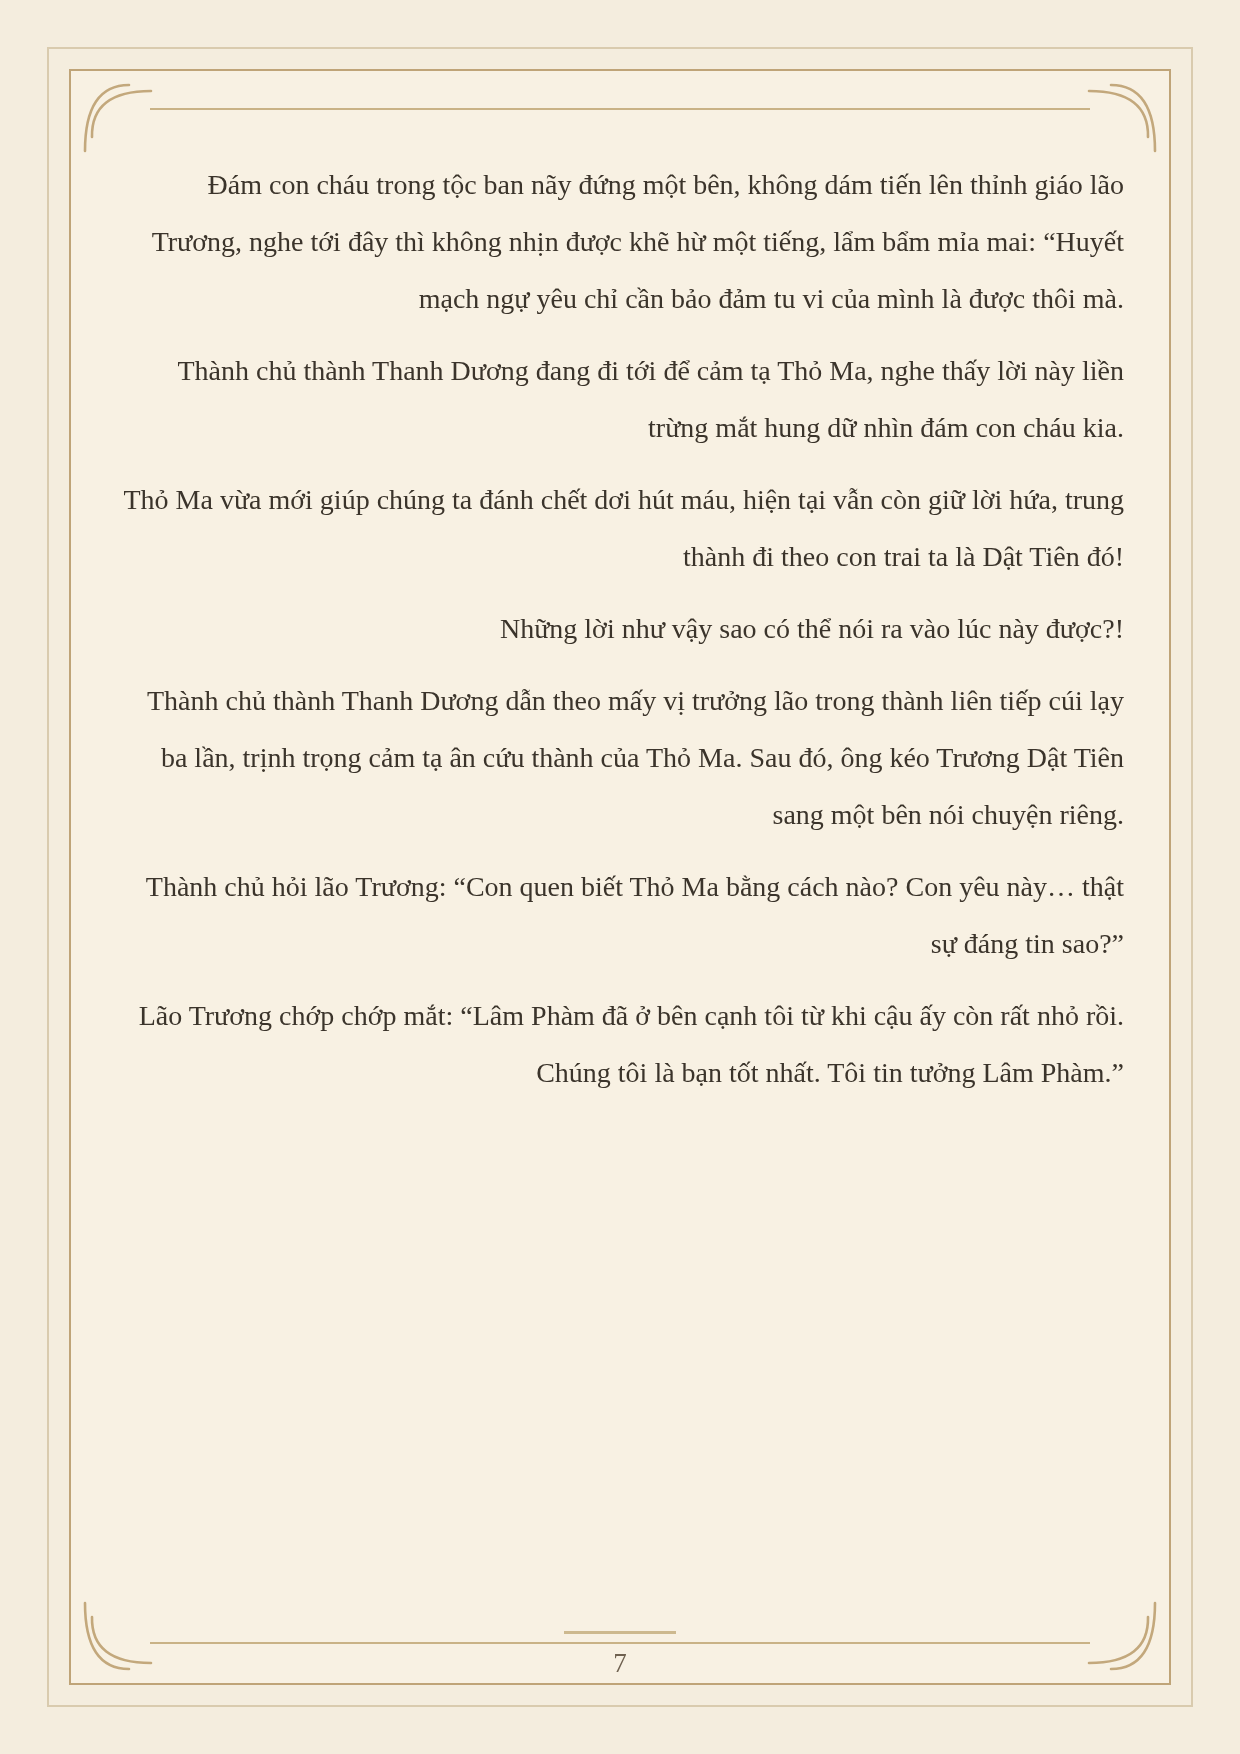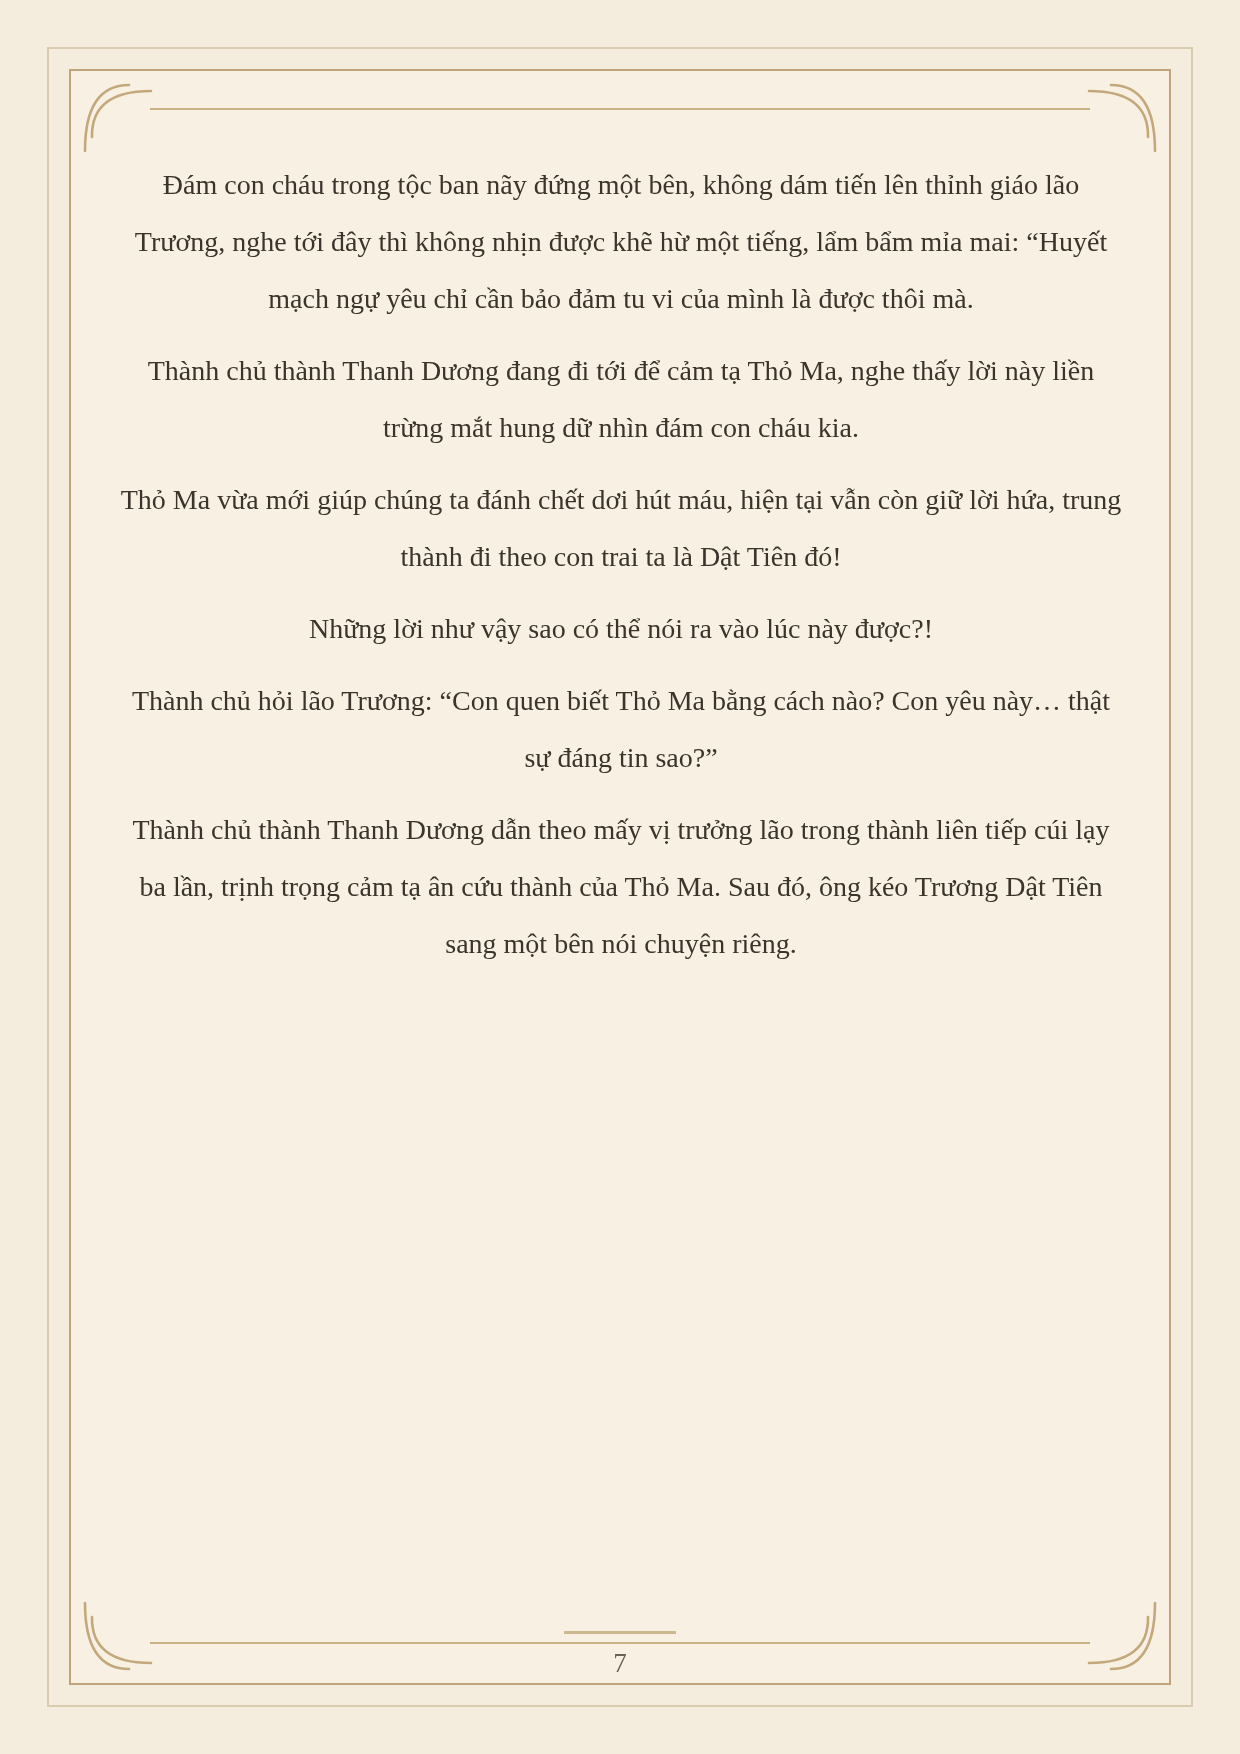--- a/index.html
+++ b/index.html
@@ -65,21 +65,21 @@
     position:absolute;
     left:564px;top:1631px;
     width:112px;height:3px;background:var(--accent-rule);
   }
   .content{
     position:absolute;
     left:118px;right:116px;top:156px;
     color:var(--text);
     font-size:28px;
     line-height:57px;
-    text-align:center;
+    text-align:right;
   }
   .content p{margin:0 0 15px 0;}
   .page-number{
     position:absolute;
     left:0;right:0;top:1648px;
     text-align:center;
     font-size:27px;
     color:var(--page-number);
   }
 </style>
@@ -116,21 +116,22 @@
     </svg>
   </div>
 
   <div class="top-rule"></div>
 
   <div class="content">
     <p>Đám con cháu trong tộc ban nãy đứng một bên, không dám tiến lên thỉnh giáo lão Trương, nghe tới đây thì không nhịn được khẽ hừ một tiếng, lẩm bẩm mỉa mai: “Huyết mạch ngự yêu chỉ cần bảo đảm tu vi của mình là được thôi mà.</p>
     <p>Thành chủ thành Thanh Dương đang đi tới để cảm tạ Thỏ Ma, nghe thấy lời này liền trừng mắt hung dữ nhìn đám con cháu kia.</p>
     <p>Thỏ Ma vừa mới giúp chúng ta đánh chết dơi hút máu, hiện tại vẫn còn giữ lời hứa, trung thành đi theo con trai ta là Dật Tiên đó!</p>
     <p>Những lời như vậy sao có thể nói ra vào lúc này được?!</p>
+    <p>Thành chủ thành Thanh Dương dẫn theo mấy vị trưởng lão trong thành liên tiếp cúi lạy ba lần, trịnh trọng cảm tạ ân cứu thành của Thỏ Ma. Sau đó, ông kéo Trương Dật Tiên sang một bên nói chuyện riêng.</p>
     <p>Thành chủ hỏi lão Trương: “Con quen biết Thỏ Ma bằng cách nào? Con yêu này… thật sự đáng tin sao?”</p>
-    <p>Thành chủ thành Thanh Dương dẫn theo mấy vị trưởng lão trong thành liên tiếp cúi lạy ba lần, trịnh trọng cảm tạ ân cứu thành của Thỏ Ma. Sau đó, ông kéo Trương Dật Tiên sang một bên nói chuyện riêng.</p>
+    <p>Lão Trương chớp chớp mắt: “Lâm Phàm đã ở bên cạnh tôi từ khi cậu ấy còn rất nhỏ rồi. Chúng tôi là bạn tốt nhất. Tôi tin tưởng Lâm Phàm.”</p>
   </div>
 
   <div class="footer-accent-rule"></div>
   <div class="footer-rule"></div>
   <div class="page-number">7</div>
 
 </div>
 
 </body></html>

